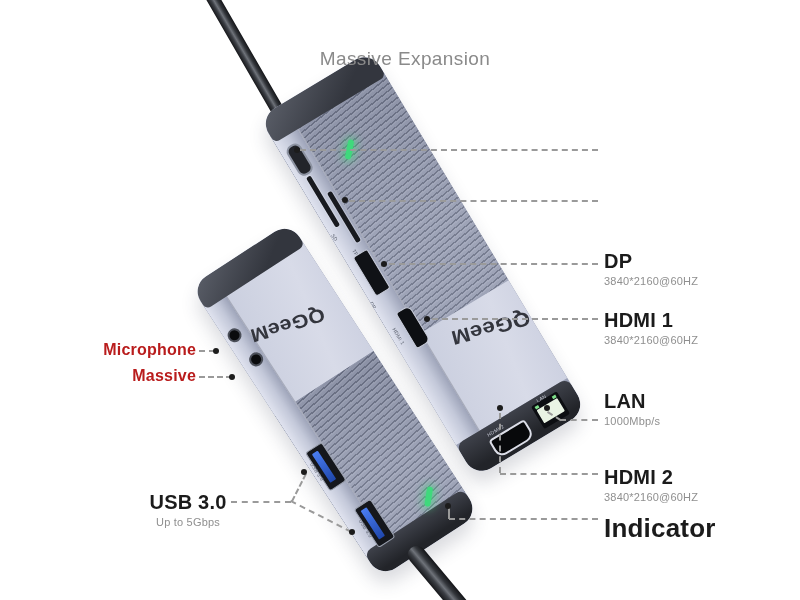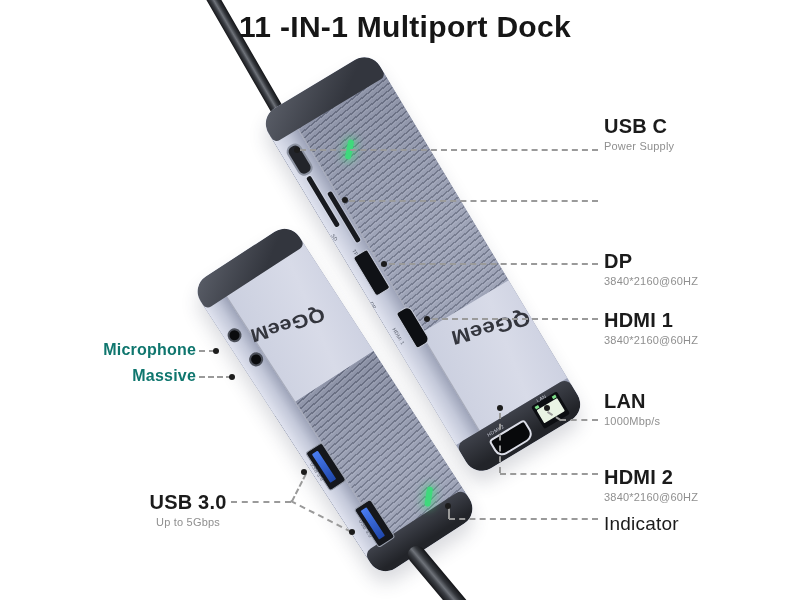--- a/index.html
+++ b/index.html
@@ -65,24 +65,24 @@
   .mark{position:absolute;font-size:5px;color:#5d download6370;color:#5d6370;letter-spacing:.3px;}
   .mark-v{transform:rotate(90deg);transform-origin:left top;}
   .mark-cap{color:#c3c6d1;}
   
   .co{position:absolute;z-index:6;}
   .co .h{font-size:20px;font-weight:700;color:#1b1b1b;letter-spacing:.2px;white-space:nowrap;}
   .co .c{font-size:11px;color:#8f8f8f;margin-top:2px;letter-spacing:.2px;white-space:nowrap;}
   .co-r{left:604px;}
   #co-usbc{top:115px;} #co-sdtf{top:170px;} #co-dp{top:250px;} #co-hdmi1{top:309px;}
   #co-lan{top:390px;} #co-hdmi2{top:466px;} #co-ind{top:513px;}
-  #co-ind .h{font-weight:400;font-size:19px;text-align:center;}
+  #co-ind .h{font-weight:700;font-size:26px;text-align:center;}
   .co-l{text-align:right;}
   #co-mic{right:604px;top:341px;} #co-ear{right:604px;top:367px;}
-  #co-mic .h,#co-ear .h{font-size:16px;font-weight:600;color:#0f766e;}
+  #co-mic .h,#co-ear .h{font-size:16px;font-weight:600;color:#b91c1c;}
   #co-usb3{left:140px;top:491px;width:96px;text-align:center;}
   
   .lh{position:absolute;border-top:2px dashed #9a9a9a;z-index:4;}
   .lv{position:absolute;border-left:2px dashed #9a9a9a;z-index:4;}
   .dot{position:absolute;width:6px;height:6px;border-radius:50%;background:#1c1c1c;z-index:5;}
   #l-usbc{left:300px;top:149px;width:298px;}
   #l-sdtf{left:349px;top:200px;width:249px;}
   #l-dp{left:389px;top:263px;width:209px;}
   #l-hdmi1{left:432px;top:318px;width:166px;}
   #l-lan-d{left:548px;top:411px;width:16px;transform:rotate(32deg);transform-origin:left top;}
@@ -99,21 +99,21 @@
   #d-usbc{left:294px;top:147px;} #d-sdtf{left:342px;top:197px;} #d-dp{left:381px;top:261px;}
   #d-hdmi1{left:424px;top:316px;} #d-lan{left:544px;top:405px;} #d-hdmi2{left:497px;top:405px;}
   #d-ind{left:445px;top:503px;} #d-mic{left:213px;top:348px;} #d-ear{left:229px;top:374px;}
   #d-usb1{left:301px;top:469px;} #d-usb2{left:349px;top:529px;}
 </style>
 </head>
 <body>
 
 <div class="stage">
 
-  <div class="title">11 -IN-1 Multiport Dock</div>
+  <div class="subtitle">Massive Expansion</div>
 
   <div class="cable cable-top"></div>
   <div class="cable cable-bottom"></div>
 
   <div class="dev dev-upper">
     <div class="dev-in">
       <div class="striped" style="top:16px;height:252px;"></div>
       <div class="smoothband" style="top:268px;height:114px;"></div>
       <div class="edgestrip" style="top:16px;width:27px;height:366px;"></div>
       <div class="captop"></div>
@@ -190,24 +190,20 @@
   <div class="dot" id="d-dp"></div>
   <div class="dot" id="d-hdmi1"></div>
   <div class="dot" id="d-lan"></div>
   <div class="dot" id="d-hdmi2"></div>
   <div class="dot" id="d-ind"></div>
   <div class="dot" id="d-mic"></div>
   <div class="dot" id="d-ear"></div>
   <div class="dot" id="d-usb1"></div>
   <div class="dot" id="d-usb2"></div>
 
-  <div class="co co-r" id="co-usbc">
-    <div class="h">USB C</div>
-    <div class="c">Power Supply</div>
-  </div>
   <div class="co co-r" id="co-dp">
     <div class="h">DP</div>
     <div class="c">3840*2160@60HZ</div>
   </div>
   <div class="co co-r" id="co-hdmi1">
     <div class="h">HDMI 1</div>
     <div class="c">3840*2160@60HZ</div>
   </div>
   <div class="co co-r" id="co-lan">
     <div class="h">LAN</div>

